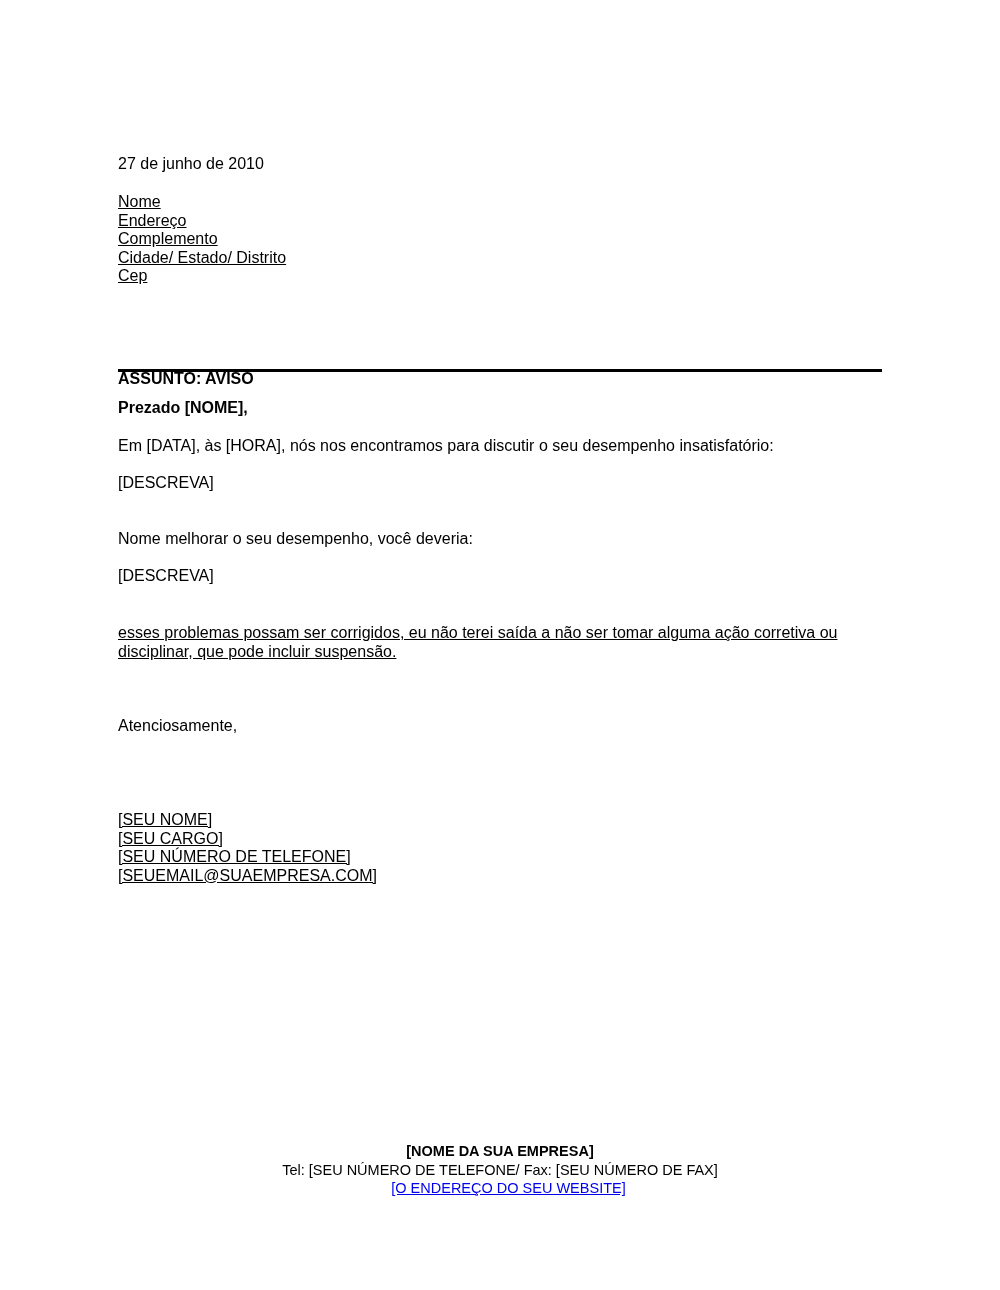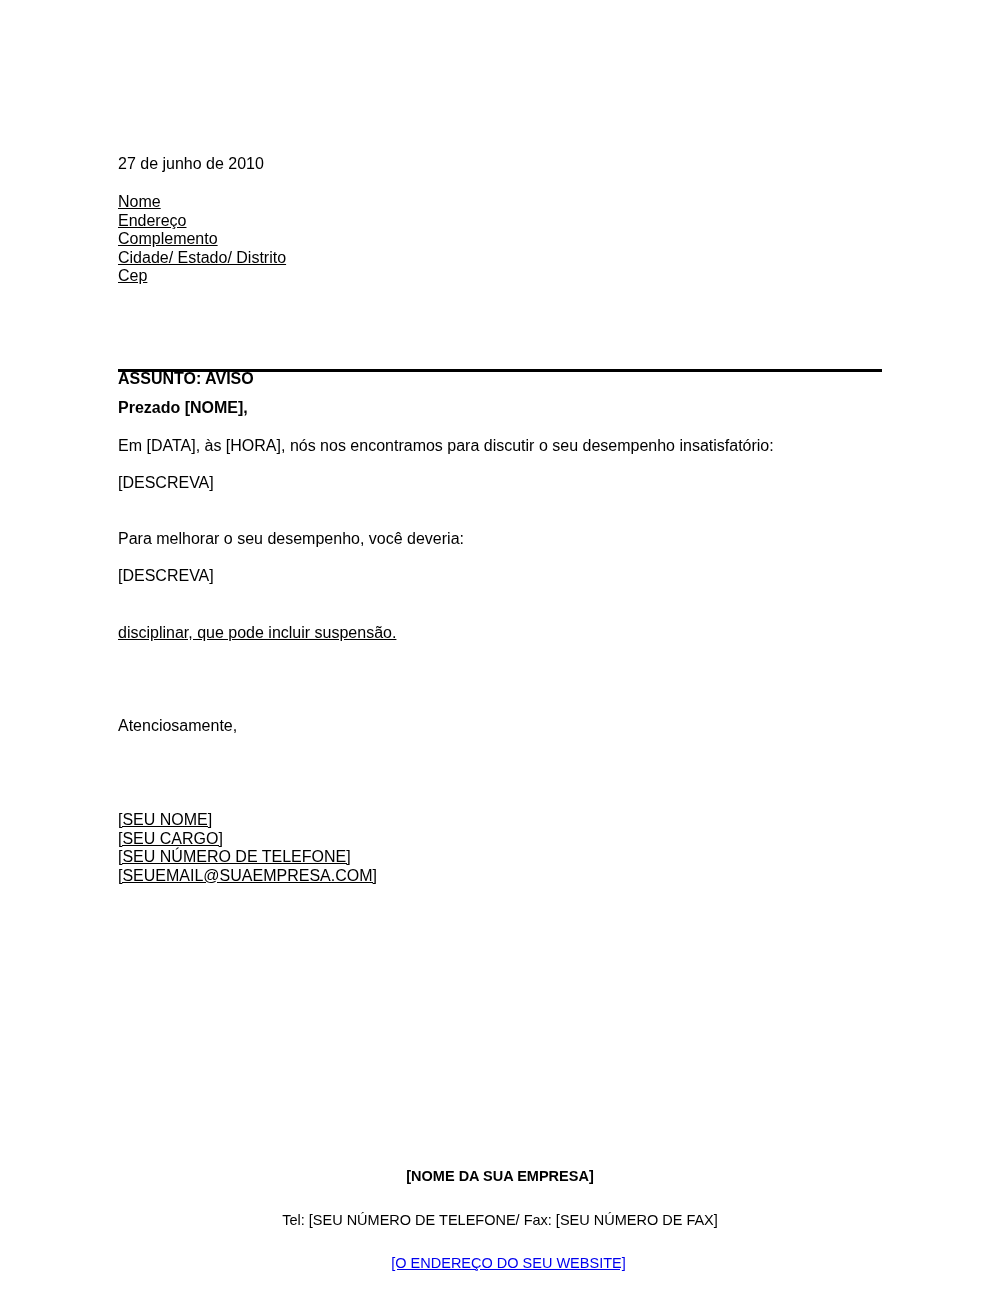--- a/index.html
+++ b/index.html
@@ -30,21 +30,21 @@
     }
     .footer {
       position: absolute;
       left: 0;
       width: 1000px;
       top: 1142px;
       text-align: center;
       font-size: 14.5px;
       line-height: 16.8px;
     }
-    .footer .line { white-space: nowrap; margin-top: 25px; }
+    .footer .line { white-space: nowrap; }
     .footer a {
       color: #0000ee;
       text-decoration: underline;
       padding-left: 17px;
     }
   </style>
 </head>
 <body>
 
 <div>
@@ -62,25 +62,26 @@
   <div class="abs bold" style="top:325px;margin-top:45px;">ASSUNTO: AVISO</div>
 
   <div class="rule"></div>
 
   <div class="abs" style="top:399px;font-weight:bold;">Prezado [NOME],</div>
 
   <div class="abs" style="top:437px;">Em [DATA], às [HORA], nós nos encontramos para discutir o seu desempenho insatisfatório:</div>
 
   <div class="abs" style="top:474px;">[DESCREVA]</div>
 
-  <div class="abs" style="top:530px;">Para melhorar o seu desempenho, você deveria:</div>
+  <div class="abs" style="top:530px;">Nome melhorar o seu desempenho, você deveria:</div>
 
   <div class="abs" style="top:567px;">[DESCREVA]</div>
 
   <div class="block" style="top:624px;">
+    <span class="line">esses problemas possam ser corrigidos, eu não terei saída a não ser tomar alguma ação corretiva ou</span>
     <span class="line">disciplinar, que pode incluir suspensão.</span>
   </div>
 
   <div class="abs" style="top:717px;">Atenciosamente,</div>
 
   <div class="block" style="top:811px;">
     <span class="line">[SEU NOME]</span>
     <span class="line">[SEU CARGO]</span>
     <span class="line">[SEU NÚMERO DE TELEFONE]</span>
     <span class="line">[SEUEMAIL@SUAEMPRESA.COM]</span>

